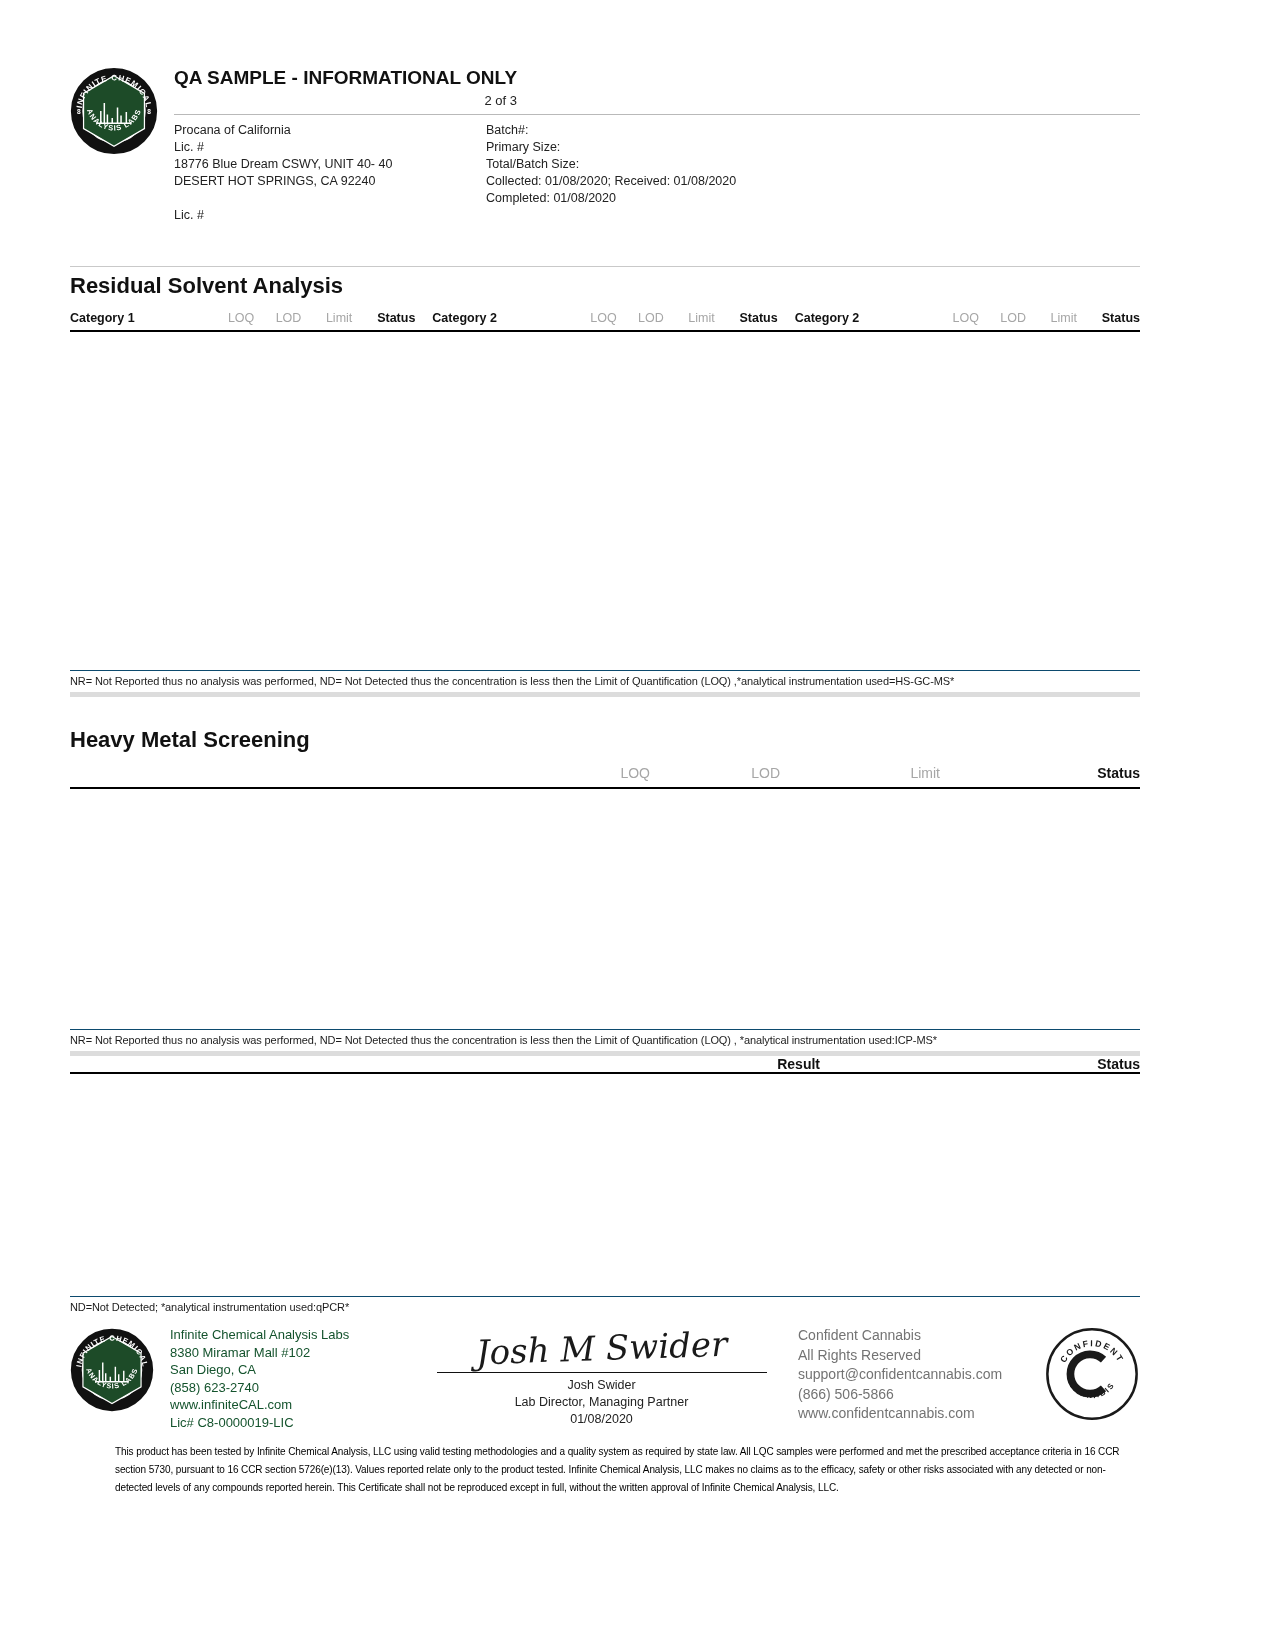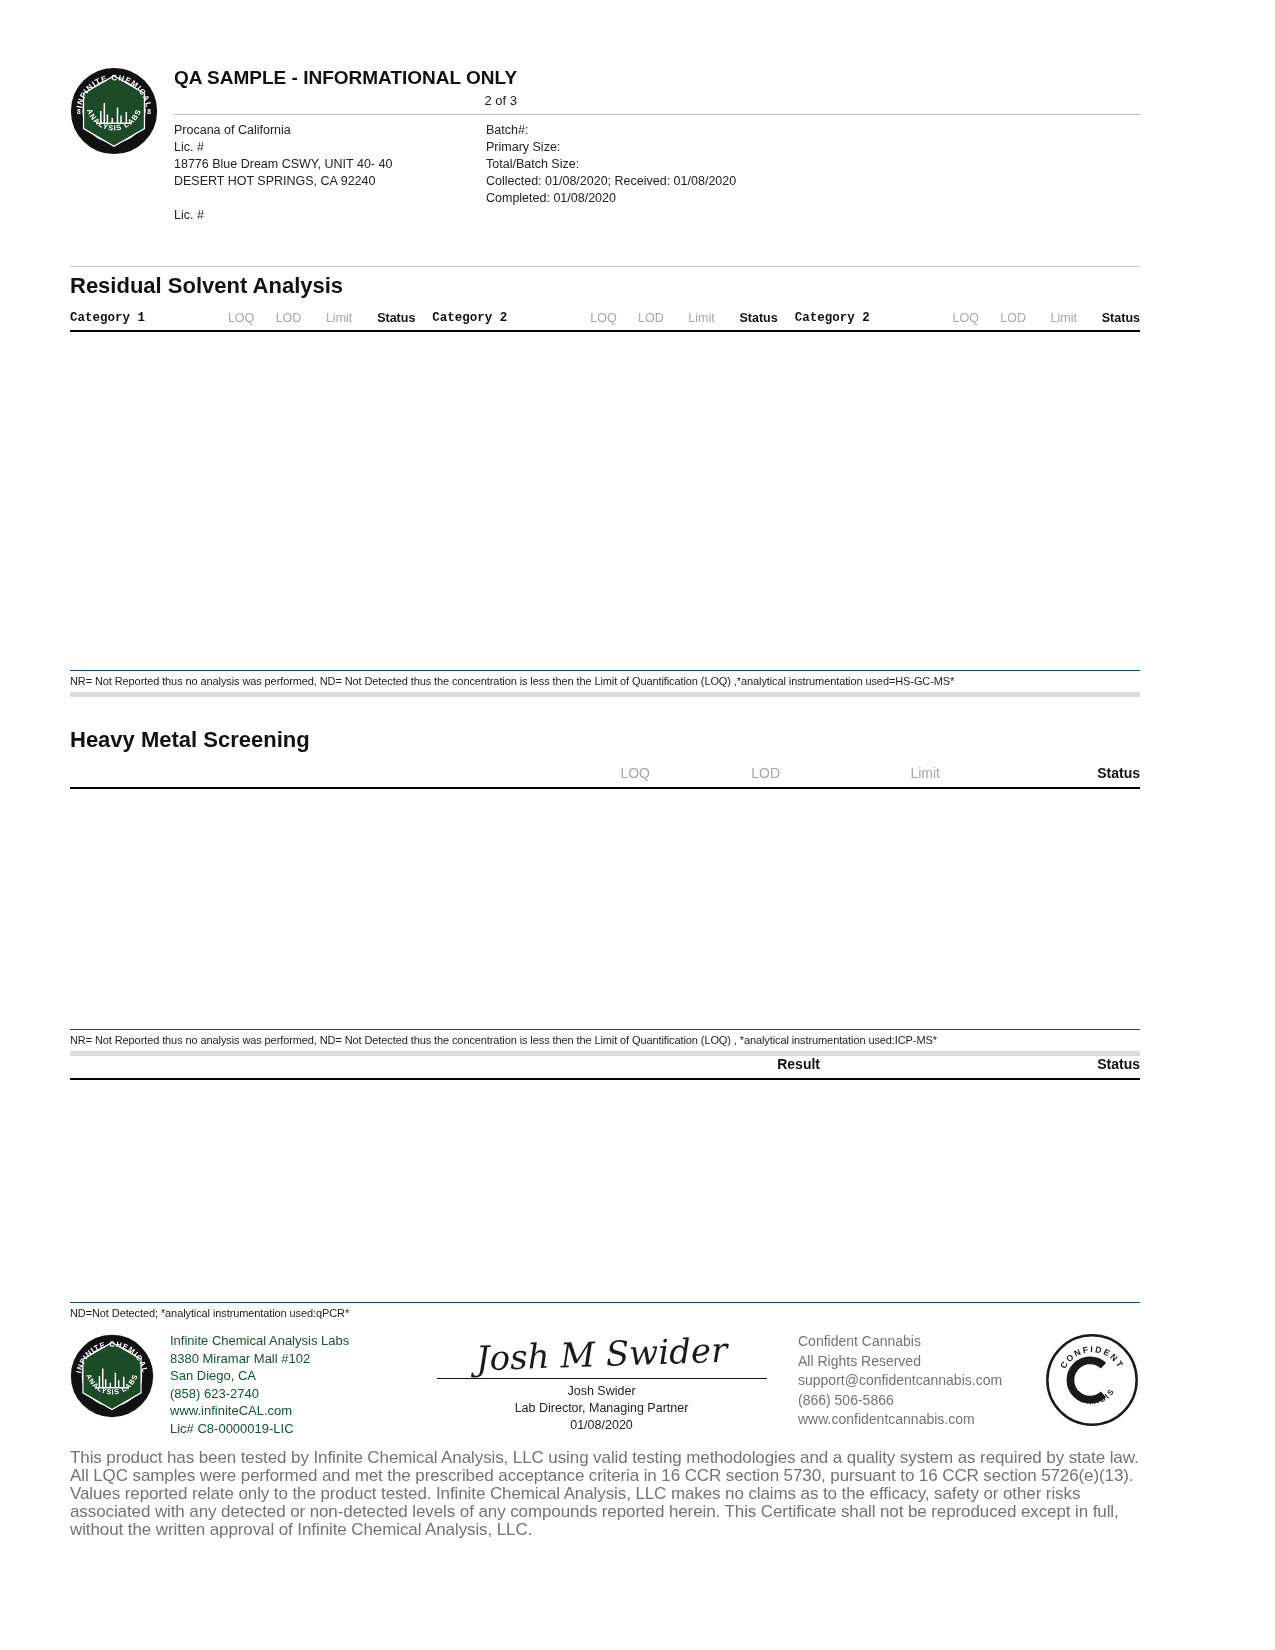--- a/index.html
+++ b/index.html
@@ -23,45 +23,45 @@
   .col-batch { flex:1; }
   .blank-line { height:17px; }
 
   
   .section-rule { border-top:1px solid #c9c9c9; margin-top:42px; }
   .section-h { font-size:22px; font-weight:700; color:#111; margin:6px 0 12px; }
   .section-h.gap-top { margin-top:30px; }
 
   .rs-head { display:flex; gap:17px; font-size:12.5px; padding-bottom:5px; border-bottom:2px solid #000; }
   .rs-group { flex:1; display:grid; grid-template-columns:1fr 40px 47px 51px 63px; align-items:end; }
-  .hd-cat { font-weight:700; color:#111;font-family:Liberation Mono, monospace; }
+  .hd-cat { font-weight:700; color:#111; }
   .hd-num { color:#a6a6a6; text-align:right; }
   .hd-status { font-weight:700; color:#111; text-align:right; }
 
   .rs-body { height:338px; }
   .hm-head { display:grid; grid-template-columns:1fr 100px 130px 160px 200px; font-size:14px; padding-bottom:6px; border-bottom:2.5px solid #000; align-items:end; }
   .hm-body { height:240px; }
-  .mb-head { display:grid; grid-template-columns:1fr 150px 320px; font-size:14px; padding-bottom:6px; border-bottom:2.5px solid #000; align-items:end; }
+  .mb-head { display:grid; grid-template-columns:1fr 150px 320px; font-size:14px; border-bottom:2.5px solid #000; align-items:end; }
   .mb-body { height:222px; }
 
   .note-row { border-top:1px solid #0c4a6e; font-size:11px; color:#1c1c1c; padding:4px 0 5px; letter-spacing:-0.1px; }
   .note-band { height:5px; background:#dcdcdc; }
 
   
   .footer-row { display:flex; align-items:flex-start; margin-top:8px; }
   .logo-ical.footer-logo { width:84px; height:88px; flex:0 0 84px; margin-right:16px; }
   .lab-info { width:235px; font-size:13px; line-height:17.5px; color:#14532d; }
   .sig-block { flex:1; text-align:center; padding:0 10px; }
   .sig-script { font-family:"DejaVu Serif", serif; font-style:italic; font-size:34px; color:#1a1a1a; transform:rotate(-2deg); display:inline-block; margin-top:2px; }
   .sig-line { width:330px; border-top:1.5px solid #111; margin:4px auto 4px; }
   .sig-small { font-size:12.5px; line-height:17px; color:#222; }
   .cc-info { width:232px; text-align:left; font-size:14px; line-height:19.5px; color:#737373; }
   .logo-cc { width:96px; height:96px; flex:0 0 96px; margin-left:14px; }
 
-  .disclaimer { margin-top:12px; font-size:17px; line-height:18px; color:#737373; letter-spacing:-0.1px; }
+  .disclaimer { margin-top:12px; font-size:10px; line-height:18px; color:#000000; letter-spacing:-0.1px;margin-left:45px; }
 </style>
 </head>
 <body>
 
 <div class="page">
 
   <div class="header-row">
     <svg class="logo-ical" viewBox="0 0 100 100">
       <defs>
         <path id="icalTop" d="M 13,52 A 37 37 0 0 1 87,52"></path>

